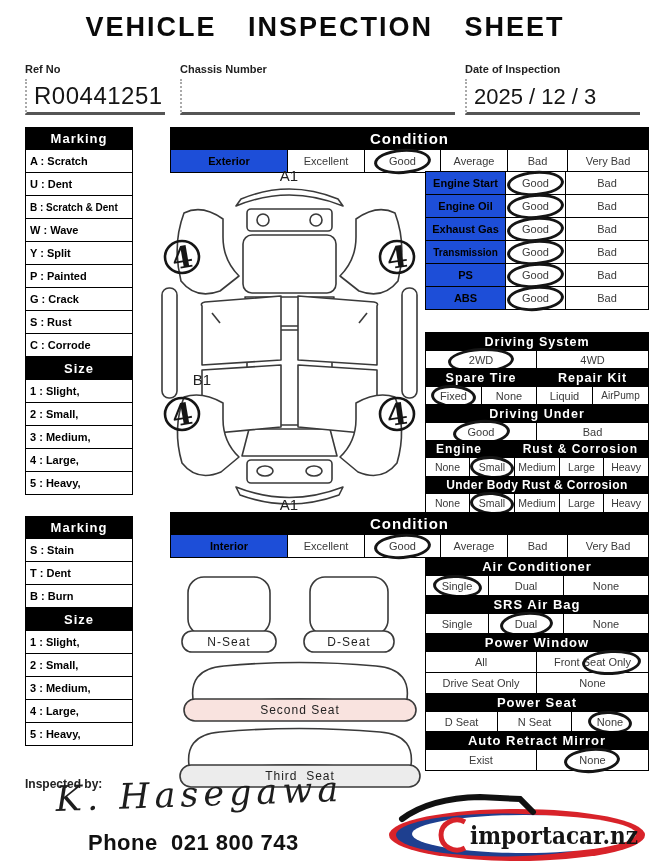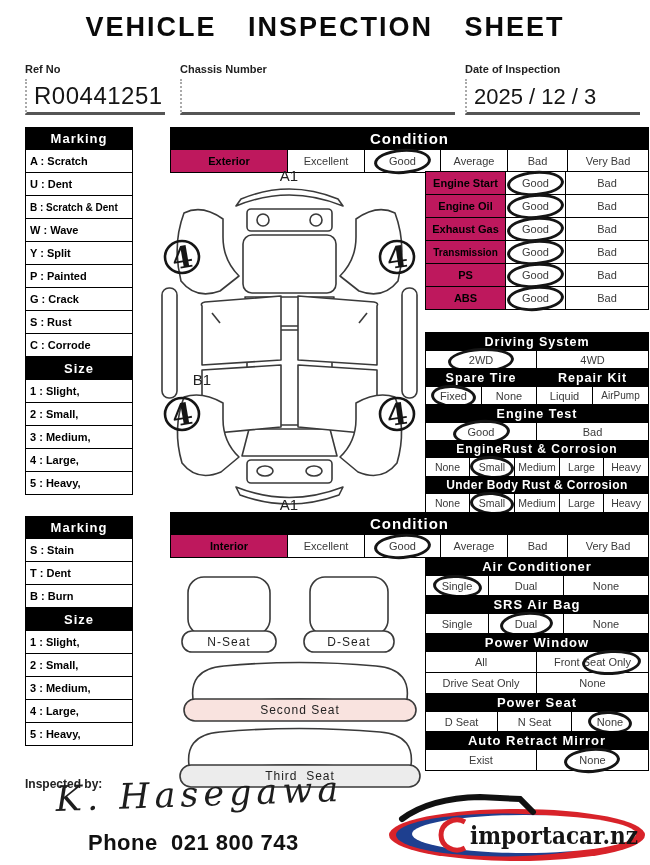--- a/index.html
+++ b/index.html
@@ -11,24 +11,24 @@
   .flabel{font-size:11px;font-weight:bold;color:#222}
   .vbox{border-left:2px dotted #aaa;border-bottom:3px solid #555;
         display:flex;align-items:flex-end;padding:0 0 2px 7px;box-sizing:border-box}
   .bigval{font-size:24px;color:#151515;letter-spacing:.5px}
   .dateval{font-size:22px;color:#151515}
   .tbl{position:absolute;border-collapse:collapse;table-layout:fixed}
   .tbl td{border:1.5px solid #000;padding:0;text-align:center;vertical-align:middle;
           font-size:11px;color:#3a3a3a;background:#fff;white-space:nowrap}
   .tbl td.bh{background:#000;color:#fff;font-weight:bold;font-size:13px;
              letter-spacing:1px;border-color:#000}
-  .tbl td.glabel{background:#be185d;color:#000;font-weight:bold}
+  .tbl td.glabel{background:#1d4ed8;color:#000;font-weight:bold}
   .legend td{text-align:left;padding-left:4px;font-weight:bold;color:#000;font-size:11px}
   .legend td.bh{text-align:center;padding-left:0}
-  .splitHead{display:flex;justify-content:center;padding:0 10px;align-items:center;height:100%}
+  .splitHead{display:flex;justify-content:space-between;padding:0 10px;align-items:center;height:100%}
   .cw{position:relative;display:inline-block;padding:0 2px}
   .cw::after{content:"";position:absolute;left:-13px;right:-13px;top:-6px;bottom:-7px;
              border:3px solid #151515;border-radius:50%;transform:rotate(-4deg);pointer-events:none}
   .cw.sm::after{left:-7px;right:-7px;top:-5px;bottom:-6px;transform:rotate(4deg)}
   .cw.lg::after{left:-19px;right:-19px;transform:rotate(-3deg)}
   .cw.fso::after{left:30px;right:-8px;transform:rotate(-3deg)}
   .pre{white-space:pre}
   .sig{font-family:"DejaVu Serif",serif;font-style:italic;font-size:35px;letter-spacing:5px;
        color:#1d1d1d;transform:rotate(-2deg);transform-origin:left top}
   .phone{font-size:22px;font-weight:bold;letter-spacing:.5px;color:#111}
@@ -208,21 +208,21 @@
   </tbody>
     </table>
 
   <table class="tbl" style="left:425px;top:404px;width:223px">
     <colgroup>
         <col style="width:111px">
         <col style="width:112px">
       </colgroup>
     <tbody>
         <tr style="height:18px">
-          <td class="bh" colspan="2" style="font-size:12.5px">Engine Test</td>
+          <td class="bh" colspan="2" style="font-size:12.5px">Driving Under</td>
         </tr>
     <tr style="height:18px">
       <td><span class="cw">Good</span></td>
       <td>Bad</td>
     </tr>
   </tbody>
     </table>
 
   <table class="tbl" style="left:425px;top:440px;width:223px">
     <colgroup>

